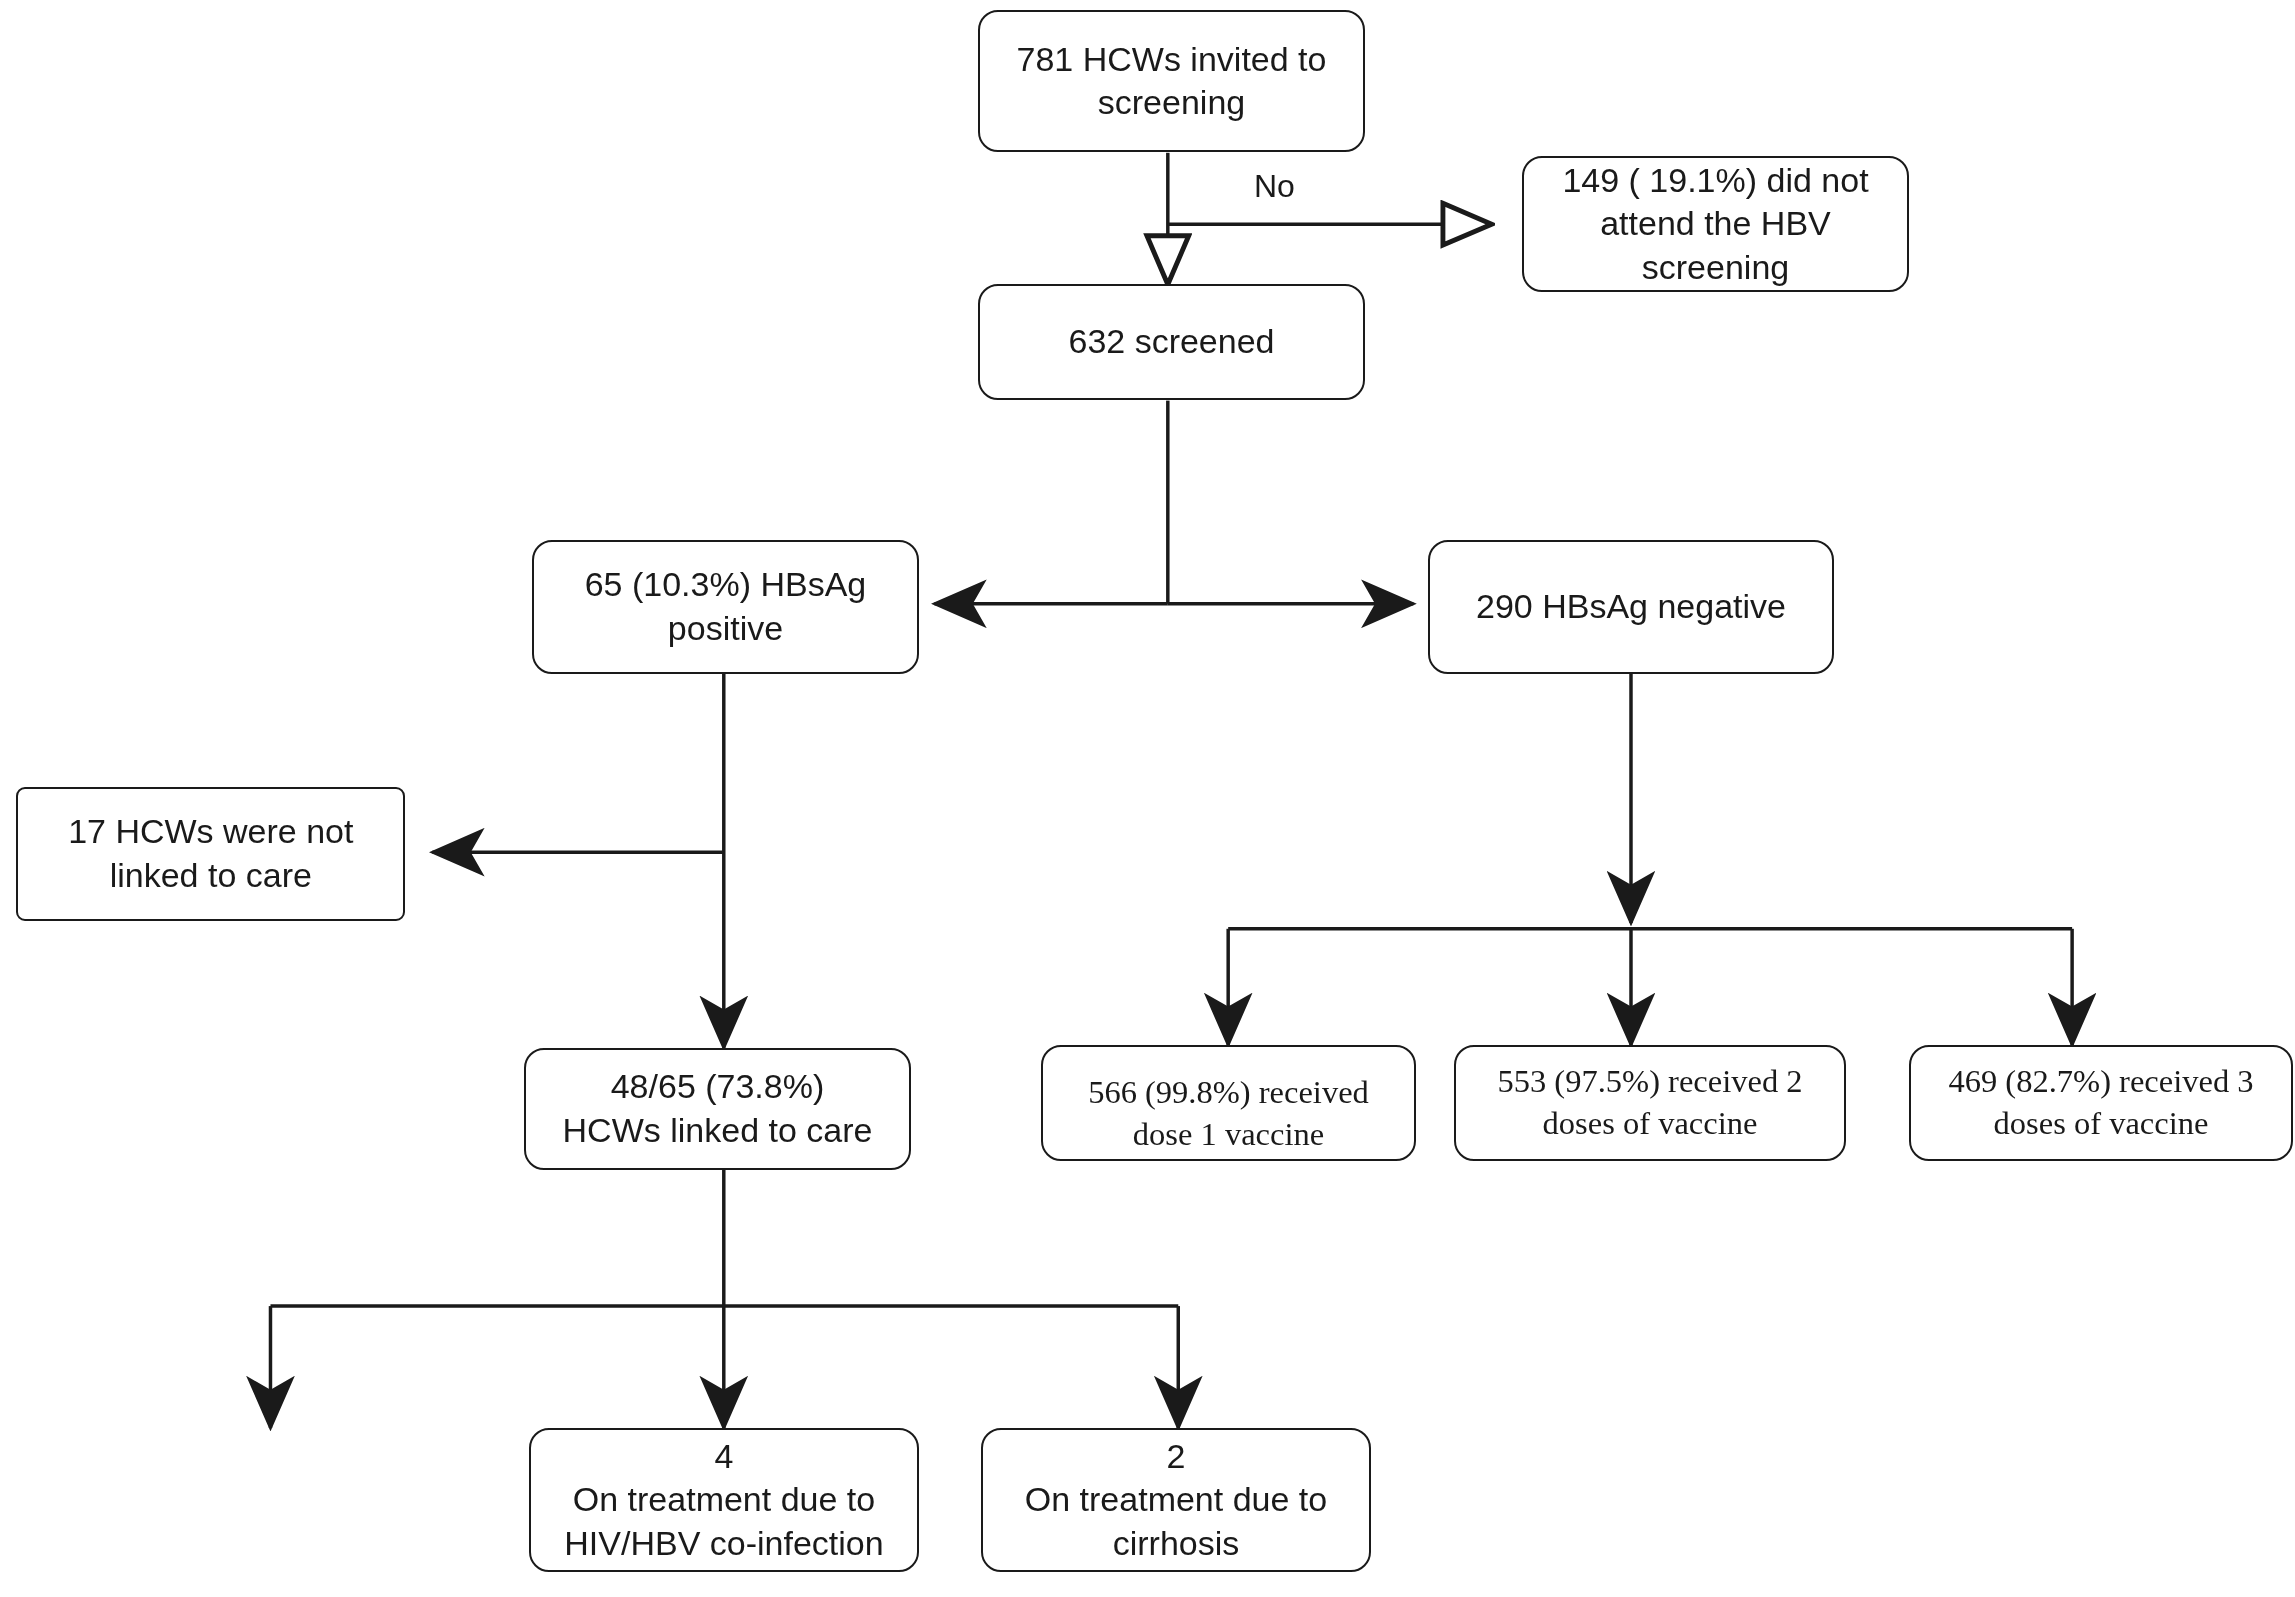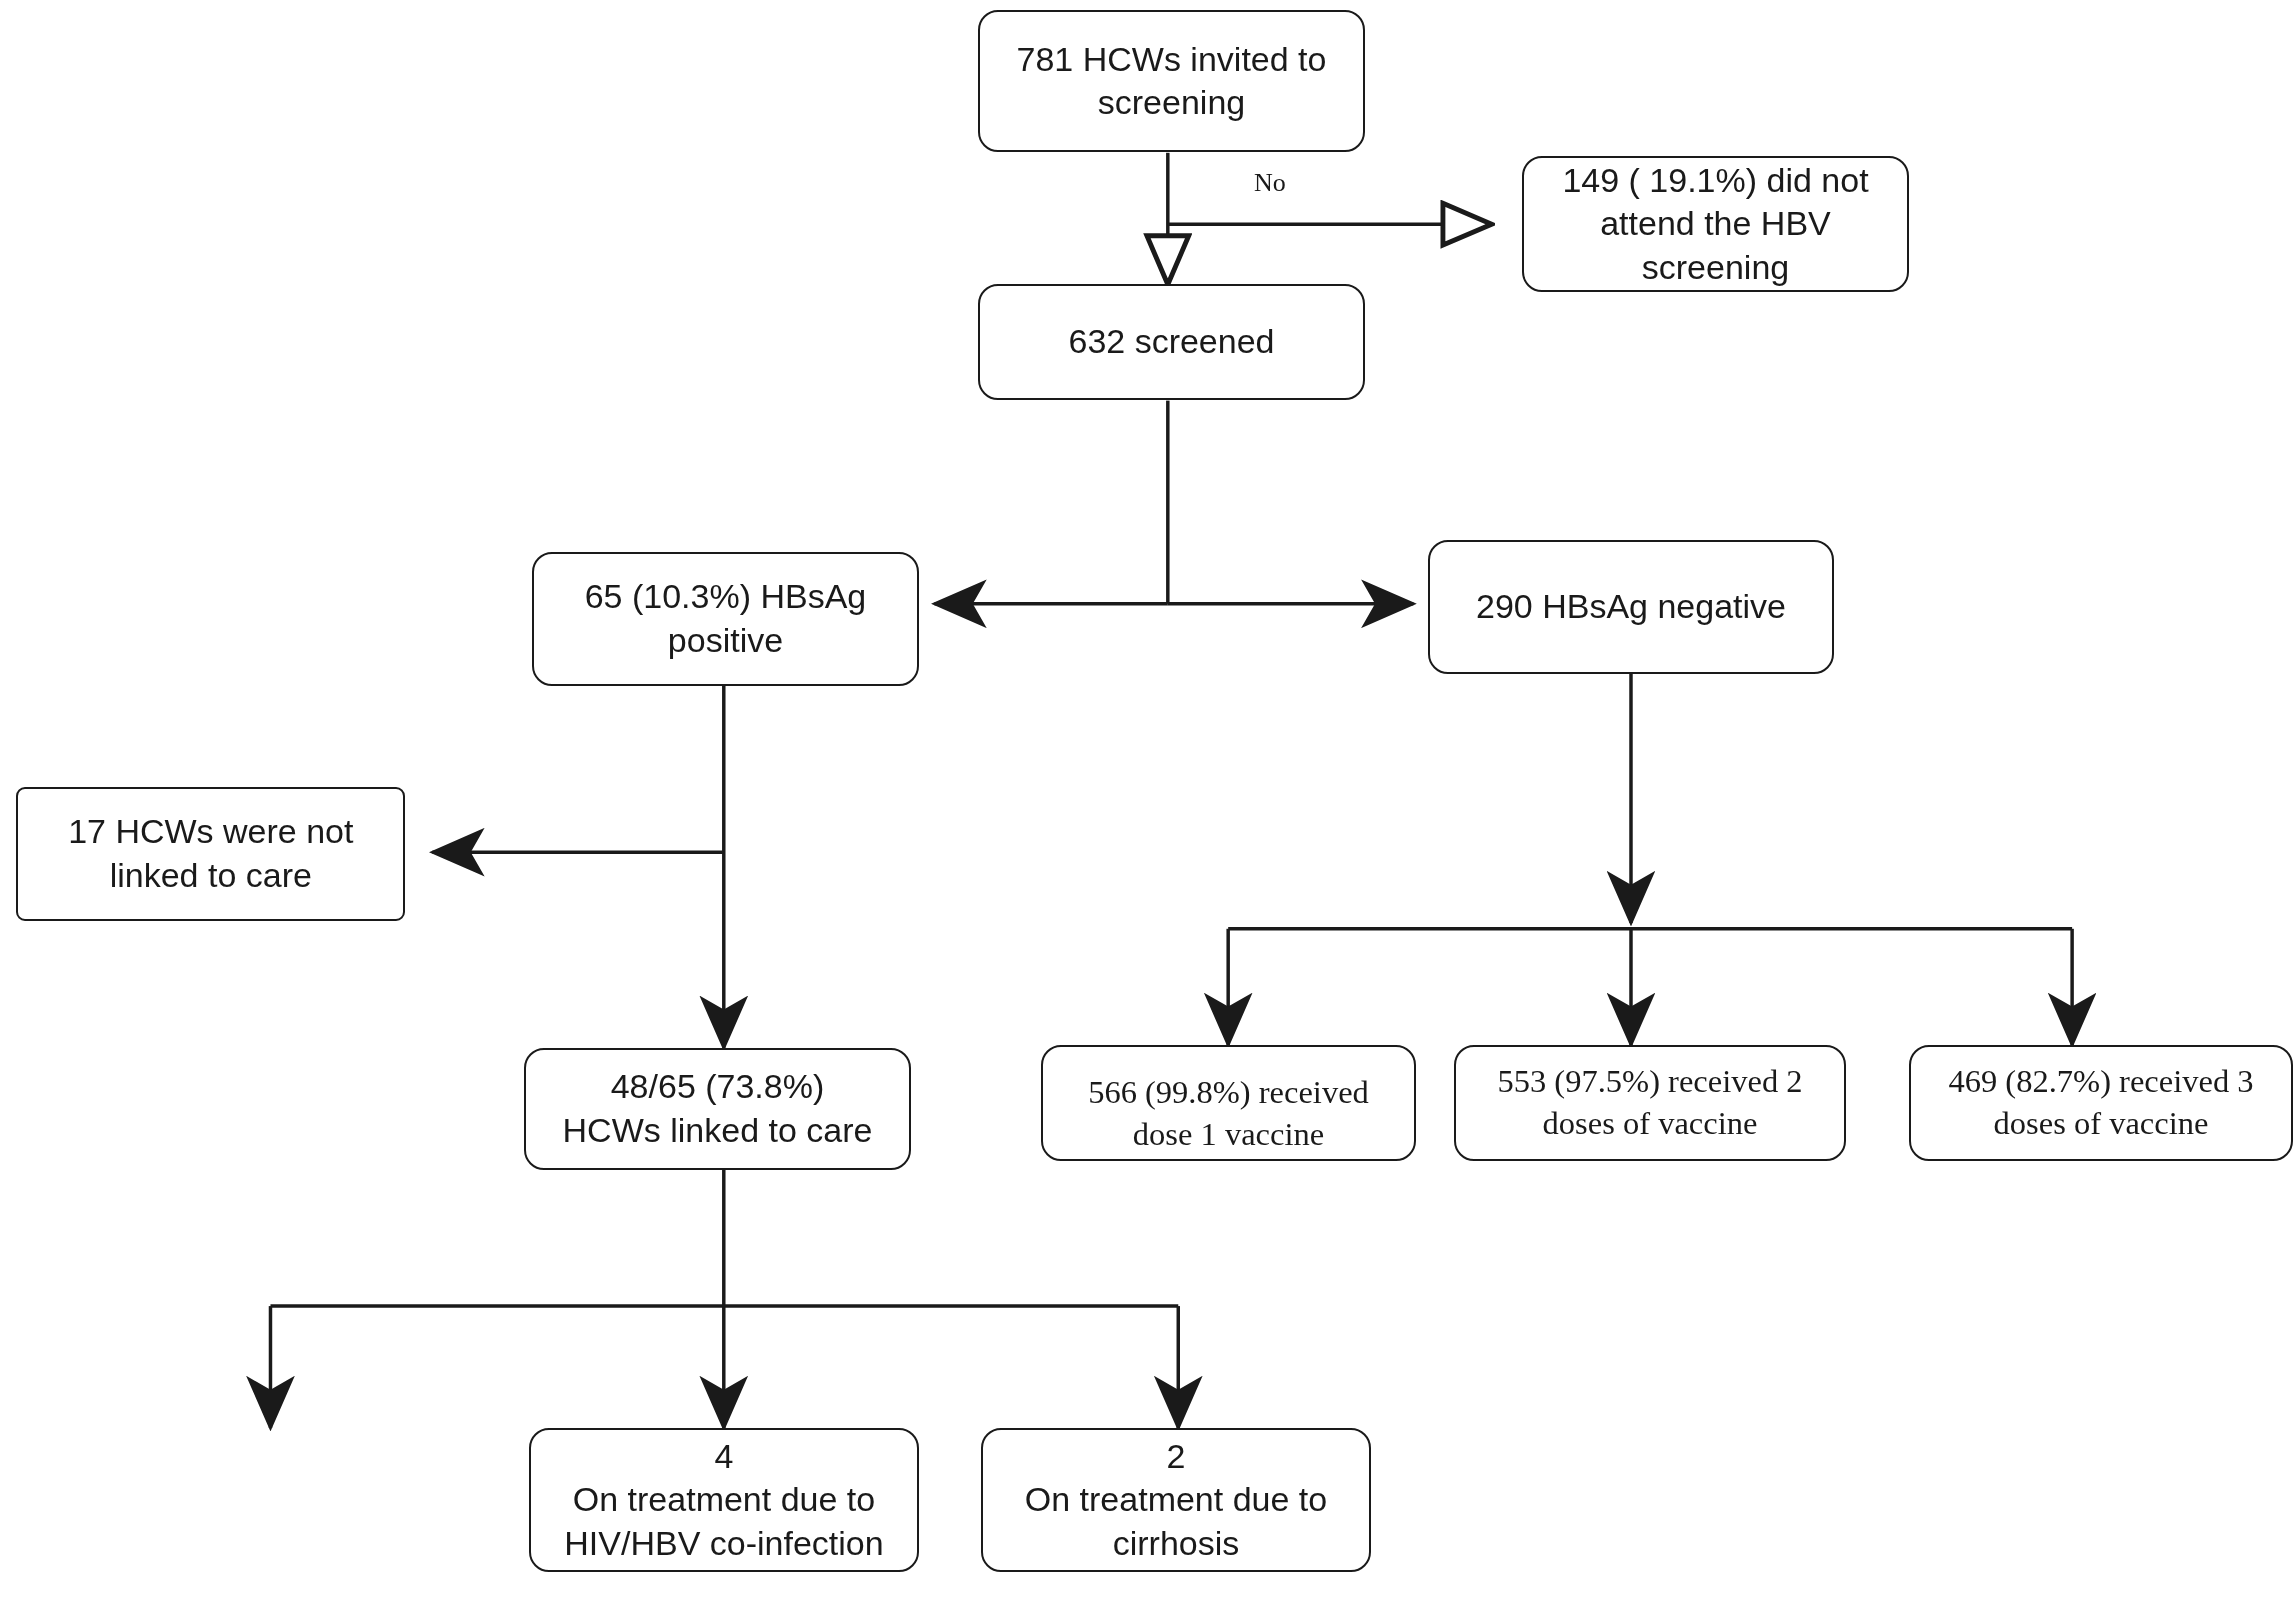--- a/index.html
+++ b/index.html
@@ -50,22 +50,22 @@
   .font-sans {
     font-family: "Liberation Sans", sans-serif;
     font-size: 34px;
   }
   .font-serif {
     font-family: "Liberation Serif", serif;
     font-size: 32.5px;
   }
   .edge-label {
     position: absolute;
-    font-family: Liberation Serif, serif;
-    font-size: 26px;
+    font-family: Liberation Sans, sans-serif;
+    font-size: 32px;
     color: #1a1a1a;
     white-space: nowrap;
   }
 </style>
 </head>
 <body>
 
 <div id="flow-root">
 
   <svg id="flow-svg" viewBox="0 0 3954 2751">
@@ -122,21 +122,21 @@
 attend the HBV
 screening</span>
   </div>
 
   <span class="edge-label" style="left:1254px; top:168px;">No</span>
 
   <div class="node-box font-sans" style="left:978px; top:284px; width:387px; height:116px;">
     <span class="node-label">632 screened</span>
   </div>
 
-  <div class="node-box font-sans" style="left:532px; top:540px; width:387px; height:134px;margin-top:12px;">
+  <div class="node-box font-sans" style="left:532px; top:540px; width:387px; height:134px;">
     <span class="node-label">65 (10.3%) HBsAg
 positive</span>
   </div>
 
   <div class="node-box font-sans" style="left:1428px; top:540px; width:406px; height:134px;">
     <span class="node-label">290 HBsAg negative</span>
   </div>
 
   <div class="node-box font-sans" style="left:16.3px; top:787px; width:389px; height:134px;border-radius:9px;">
     <span class="node-label">17 HCWs were not

